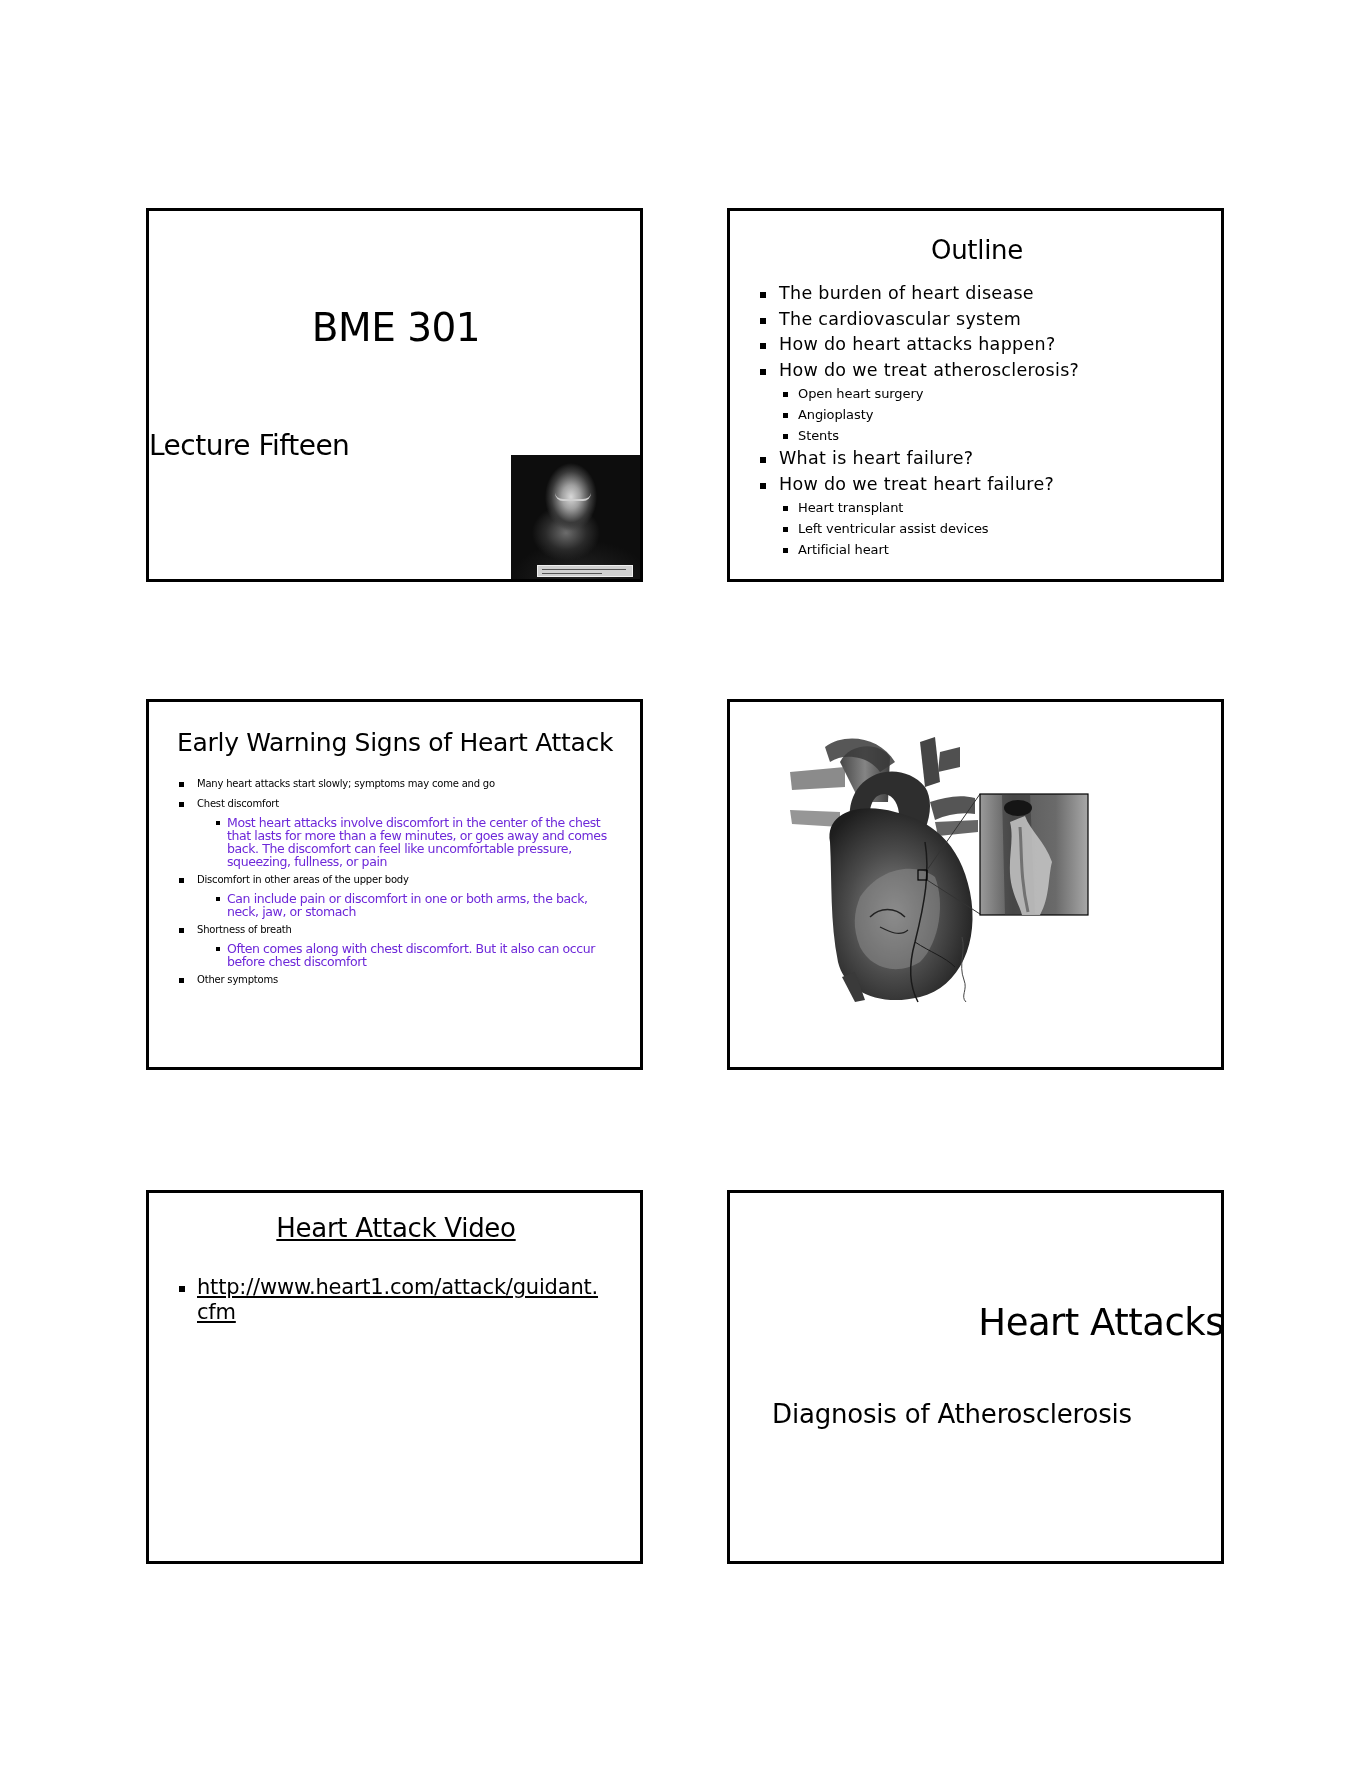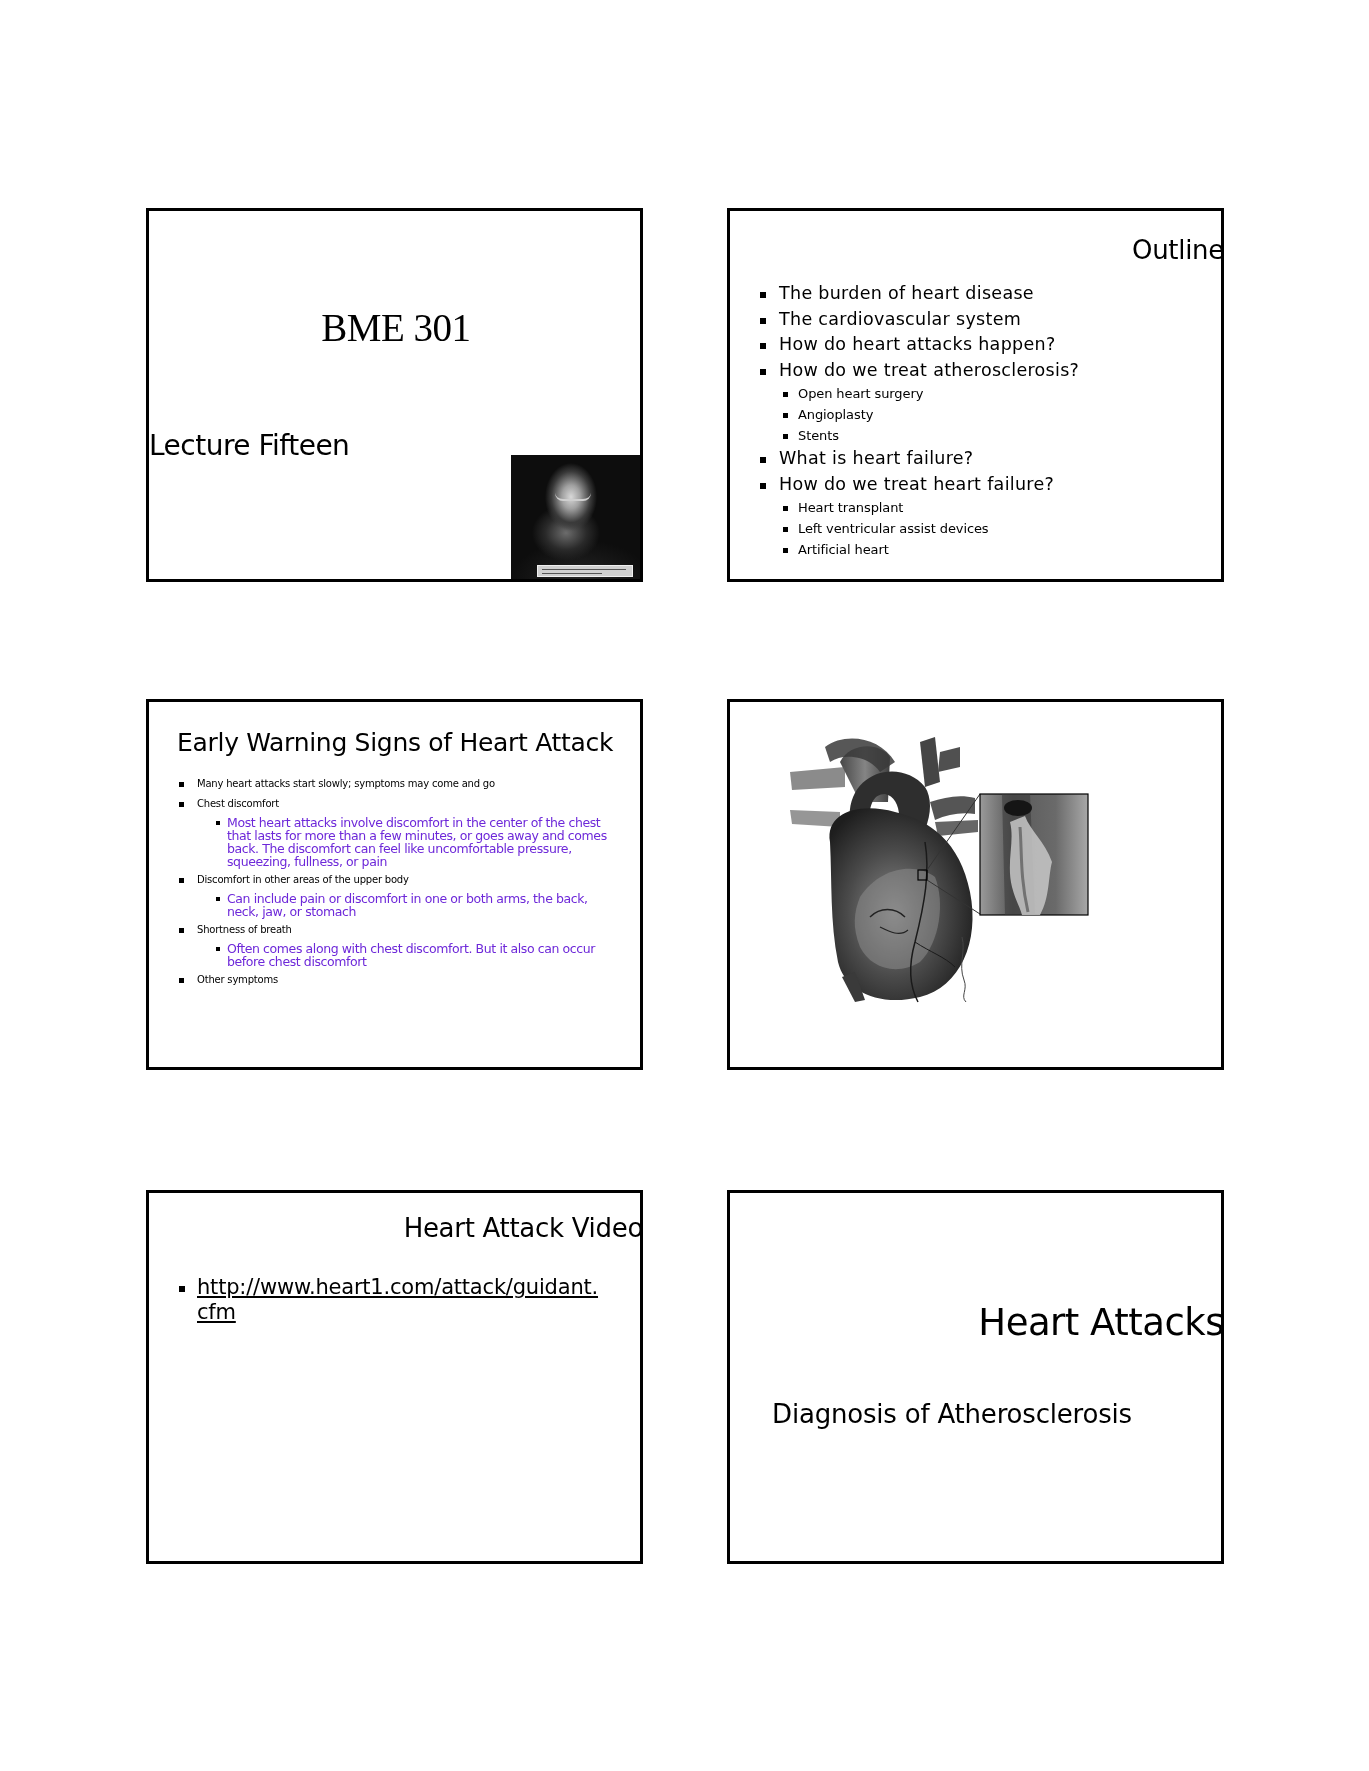--- a/index.html
+++ b/index.html
@@ -29,21 +29,21 @@
     #slide-3 { left: 146px; top: 699px; height: 371px; }
     #slide-4 { left: 727px; top: 699px; height: 371px; }
     #slide-5 { left: 146px; top: 1190px; }
     #slide-6 { left: 727px; top: 1190px; }
 
     .abs { position: absolute; white-space: nowrap; }
 
     
     .s1-title {
       left: 0; width: 494px; text-align: center;
-      top: 94px; font-size: 39px; letter-spacing: -0.5px; font-family: Liberation Serif, serif;
+      top: 94px; font-size: 39px; letter-spacing: -0.5px;
     }
     .s1-sub {
       left: 0; width: 408px; text-align: left;
       top: 218px; font-size: 28px; letter-spacing: -0.5px;
     }
     .photo {
       position: absolute;
       left: 362px; top: 244px;
       width: 132px; height: 127px;
       background:
@@ -67,21 +67,21 @@
     }
     .photo-caption::before, .photo-caption::after {
       content: ""; position: absolute; left: 4px; right: 6px; height: 1px;
       background: #555;
     }
     .photo-caption::before { top: 3px; }
     .photo-caption::after { top: 7px; right: 30px; }
 
     
     .slide-title-centered {
-      position: absolute; left: 0; width: 494px; text-align: right;
+      position: absolute; left: 0; width: 494px; text-align: center;
       font-size: 26px; letter-spacing: -0.3px;
     }
     .s2-title { top: 24px; }
     ul.bullets {
       list-style: none; margin: 0; padding: 0;
       position: absolute;
     }
     ul.bullets li { position: relative; white-space: nowrap; }
     ul.bullets li .sq {
       position: absolute; display: inline-block;
@@ -113,21 +113,21 @@
       font-size: 12.5px; line-height: 13px; padding-left: 48px;
       white-space: normal; margin-bottom: 4px; letter-spacing: -0.4px;
       color: #6d28d9;
     }
     .s3-list li.l2 .sq { left: 37px; top: 5px; width: 4px; height: 4px; }
 
     
     .heart-figure { position: absolute; left: 0; top: 0; width: 494px; height: 368px; }
 
     
-    .s5-title { top: 20px; }
+    .s5-title { top: 20px; text-decoration: underline; }
     .s5-list { left: 30px; top: 82px; width: 430px; }
     .s5-list li.l1 {
       font-size: 21px; line-height: 25px; padding-left: 18px;
       white-space: normal; word-break: break-all; letter-spacing: -0.2px;
     }
     .s5-list li.l1 .sq { left: 0px; top: 11px; width: 6px; height: 6px; }
     .s5-list a { color: #000; text-decoration: underline; text-underline-offset: 2px; }
 
     
     .s6-title {

